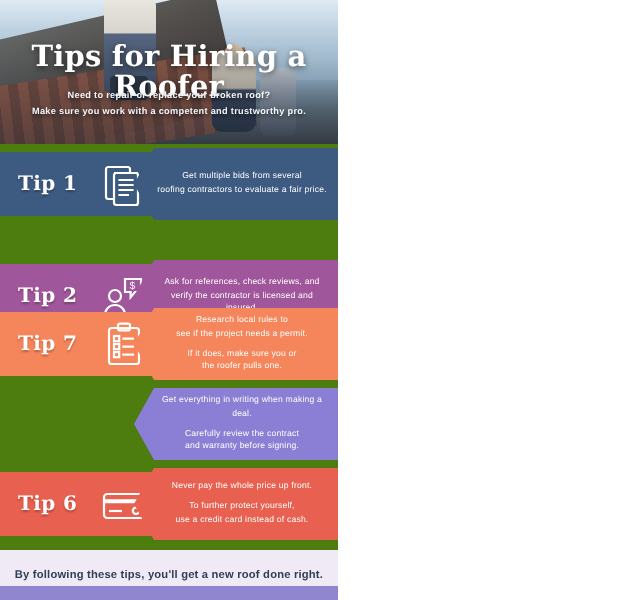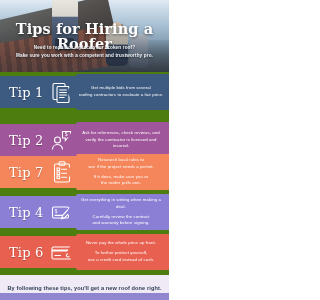--- a/index.html
+++ b/index.html
@@ -77,40 +77,40 @@
   .row { position:relative; width:169px; height:40px; }
 
   .tag {
     position:absolute; left:0; top:4px; width:93px; height:32px;
     display:flex; align-items:center;
     clip-path:polygon(0 0, 84px 0, 93px 50%, 84px 100%, 0 100%);
     padding-left:9px;
   }
   .tag-label {
     font-family:"DejaVu Serif", serif;
-    font-weight:normal; font-size:13px; color:#ffffff; letter-spacing:.2px;
+    font-weight:bold; font-size:10px; color:#ffffff; letter-spacing:.2px;
     text-shadow:0 1px 1px rgba(0,0,0,.25);
     width:40px;
   }
   .tag-icon { width:26px; height:26px; display:block; }
 
   .panel {
     position:absolute; right:0; top:2px; width:102px; height:36px;
     display:flex; flex-direction:column; align-items:center; justify-content:center;
     clip-path:polygon(10px 0, 102px 0, 102px 100%, 10px 100%, 0 50%);
     padding:0 5px 0 11px;
   }
   .panel p {
     font-size:4.3px; line-height:1.55; color:#ffffff; text-align:center;
     letter-spacing:.1px; margin:0;
   }
   .panel p + p { margin-top:3.5px; }
 
   
-  .r0 { top:0px; }  .r1 { top:48px; } .r2 { top:80px; }
+  .r0 { top:0px; }  .r1 { top:56px; } .r2 { top:80px; }
   .r3 { top:120px; } .r4 { top:160px; }
   .row { position:absolute; left:0; }
 
   
   .footer {
     position:absolute; left:0; top:275px; width:169px; height:25px;
     background:#efeaf5; display:flex; align-items:center; justify-content:center;
   }
   .footer span {
     font-size:5.6px; font-weight:bold; color:#2f3e55; letter-spacing:.1px;
@@ -198,31 +198,20 @@
       </div>
       <div class="panel" style="background:#f5855a">
         <p>Research local rules to</p>
         <p style="margin-top:0">see if the project needs a permit.</p>
         <p>If it does, make sure you or</p>
         <p style="margin-top:0">the roofer pulls one.</p>
       </div>
     </div>
 
     <div class="row r3">
-      <div class="tag" style="background:#8a7fd4">
-        <span class="tag-label">Tip 4</span>
-        <span class="tag-icon">
-          <svg viewBox="0 0 26 26" width="26" height="26" fill="none" stroke="#ffffff" stroke-width="1.1">
-            <rect x="3.5" y="8" width="16" height="11" rx="1.2"></rect>
-            <text x="7" y="13.6" font-size="4.6" fill="#ffffff" stroke="none" text-anchor="middle" font-family="Liberation Sans, sans-serif">$</text>
-            <line x1="5.5" y1="16.4" x2="13" y2="16.4"></line>
-            <path d="M13.5 16.5L21 8.6l2.2 2.2-7.5 7.9-3 .9z"></path>
-          </svg>
-        </span>
-      </div>
       <div class="panel" style="background:#8a7fd4">
         <p>Get everything in writing when making a deal.</p>
         <p>Carefully review the contract</p>
         <p style="margin-top:0">and warranty before signing.</p>
       </div>
     </div>
 
     <div class="row r4">
       <div class="tag" style="background:#e8604f">
         <span class="tag-label">Tip 6</span>

